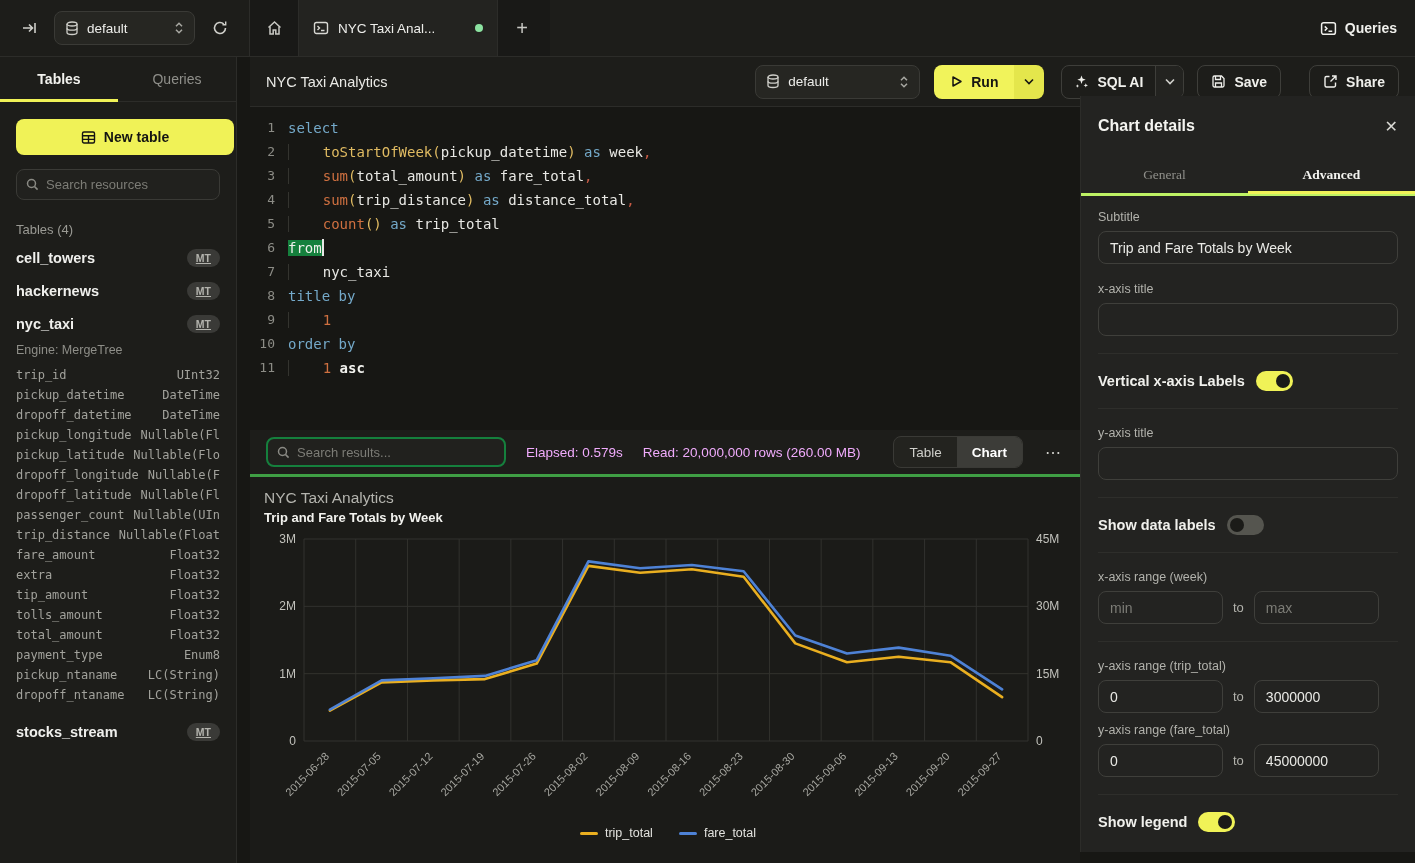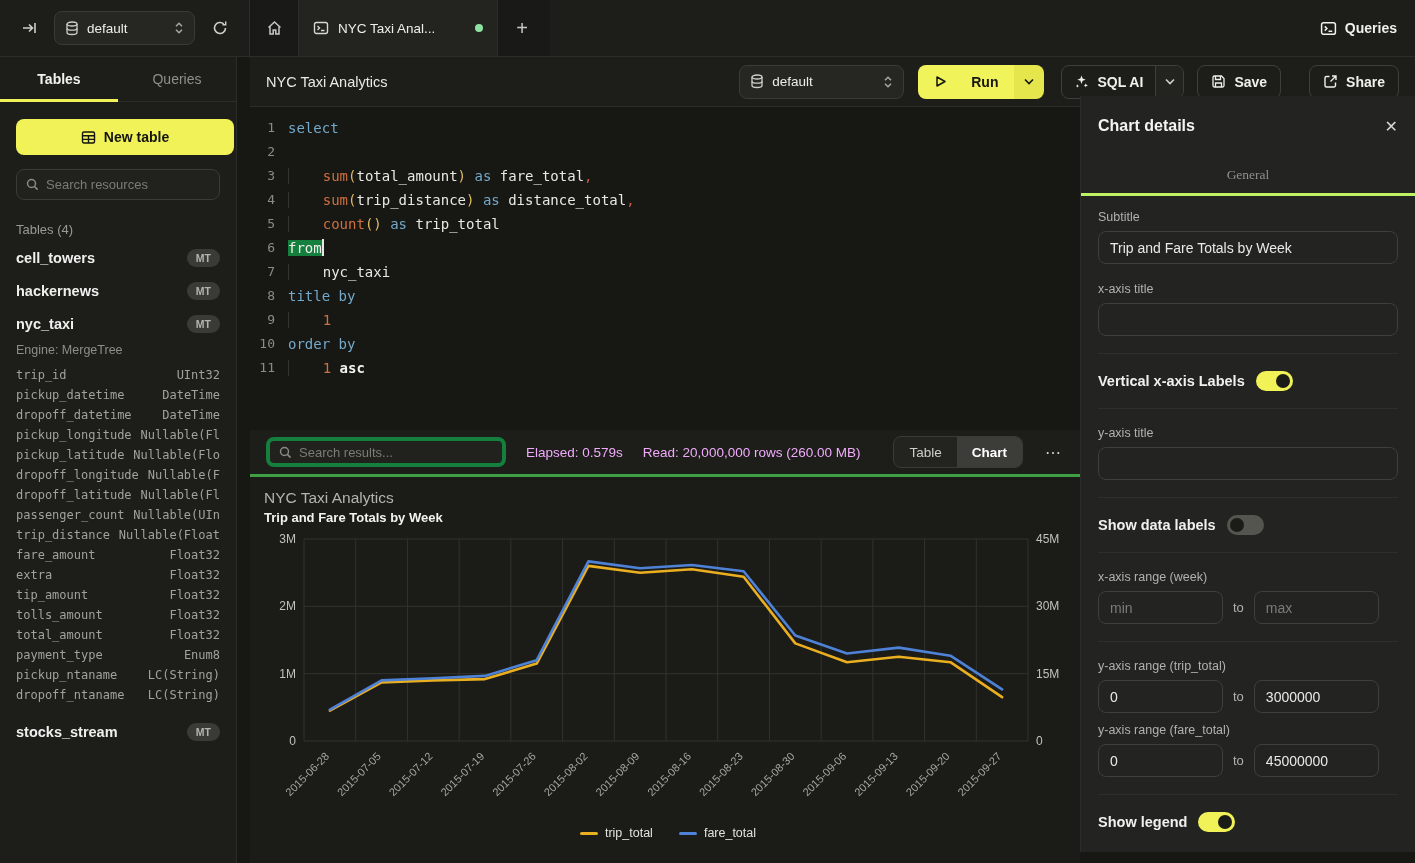--- a/index.html
+++ b/index.html
@@ -42,36 +42,36 @@
   .side-search { margin:14px 16px 0 16px; height:31px; background:#21211e; border:1px solid #3a3a36;
     border-radius:8px; display:flex; align-items:center; gap:7px; padding:0 9px; }
   .side-search input { background:transparent; border:none; outline:none; color:#d8d8d3;
     font-size:13px; width:100%; font-family:"Liberation Sans",sans-serif; }
   .side-search input::placeholder { color:#7c7c76; }
   .section-label { margin:22px 16px 4px 16px; font-size:13px; color:#9a9a94; }
   .tables-list { padding:0 16px; }
   .tbl-row { height:33px; display:flex; align-items:center; justify-content:space-between; cursor:pointer; }
   .tbl-row .nm { font-size:14.5px; font-weight:700; color:#efefec; }
   .badge { background:#3a3a37; color:#b3b3ad; font-size:10.5px; font-weight:700;
-    border-radius:10px; padding:3px 9px; }
+    border-radius:10px; padding:3px 9px;text-decoration:underline; }
   .engine-line { font-size:12.5px; color:#8e8e88; padding:3px 0 8px 0; }
   .col-row { height:20px; display:flex; align-items:center; justify-content:space-between;
     font-family:"DejaVu Sans Mono",monospace; font-size:12px; color:#a2a29c; }
   .gap8 { height:10px; }
 
   
   .toolbar { position:absolute; left:250px; top:57px; width:1165px; height:50px; background:#1d1d1a;
     border-bottom:1px solid #2c2c29; display:flex; align-items:center; padding:0 16px; }
   .toolbar .title { font-size:14.5px; color:#e9e9e5; }
   .toolbar .spacer { flex:1; }
   .tb-select { width:165px; height:34px; background:#262622; border:1px solid #3a3a36; border-radius:8px;
     display:flex; align-items:center; gap:8px; padding:0 10px; cursor:pointer; margin-right:14px; }
   .tb-select .lbl { flex:1; font-size:13.5px; color:#ededea; }
   .run-btn { height:34px; display:flex; border-radius:8px; overflow:hidden; cursor:pointer; margin-right:17px; }
-  .run-main { background:#f1f35b; color:#161612; display:flex; align-items:center; gap:24px;
+  .run-main { background:#f1f35b; color:#161612; display:flex; align-items:center; gap:8px;
     padding:0 16px; font-size:14px; font-weight:700; }
   .run-caret { background:#e4e64c; width:30px; display:flex; align-items:center; justify-content:center; color:#161612; }
   .ghost-btn { height:34px; border:1px solid #3e3e3a; border-radius:8px; display:flex; align-items:center;
     gap:8px; padding:0 13px; font-size:14px; font-weight:700; color:#f0f0ec; cursor:pointer; background:transparent;
     font-family:"Liberation Sans",sans-serif; }
   .sqlai-btn { height:34px; border:1px solid #3e3e3a; border-radius:8px; display:flex; align-items:stretch;
     cursor:pointer; margin-right:13px; overflow:hidden; }
   .sqlai-main { display:flex; align-items:center; gap:8px; padding:0 12px; font-size:14px; font-weight:700; color:#f0f0ec; }
   .sqlai-caret { width:28px; display:flex; align-items:center; justify-content:center; color:#cfcfca; border-left:1px solid #3e3e3a; background:#232320;}
   .mr16 { margin-right:28px; }
@@ -83,21 +83,21 @@
   .code { white-space:pre; }
   .tk-kw { color:#74a9c9; } .tk-id { color:#e8e8e4; } .tk-idb { color:#f2f2ee; font-weight:700; }
   .tk-gold { color:#e0bb62; } .tk-orange { color:#cf7040; } .tk-red { color:#c75b45; }
   .tk-ind { border-left:1px solid #34342f; }
   .tk-sel { color:#f0f0ec; background:#15803d; position:relative; }
   .cursor { display:inline-block; width:2px; height:17px; background:#e8e8e6; vertical-align:-3px; }
 
   
   .results-bar { position:absolute; left:250px; top:430px; width:830px; height:44px; background:#1d1d1a;
     display:flex; align-items:center; padding:0 16px; gap:20px; }
-  .res-search { width:240px; height:30px; background:#21211e; border:4px solid #15803d; border-radius:8px;
+  .res-search { width:240px; height:30px; background:#21211e; border:2px solid #15803d; border-radius:8px;
     display:flex; align-items:center; gap:7px; padding:0 9px; flex:0 0 auto; }
   .res-search input { background:transparent; border:none; outline:none; color:#d8d8d3; font-size:13px;
     width:100%; font-family:"Liberation Sans",sans-serif; }
   .res-search input::placeholder { color:#7c7c76; }
   .stat { font-size:13.5px; color:#f0abfc; white-space:nowrap; }
   .seg-ctl { margin-left:auto; display:flex; background:#23231f; border:1px solid #3a3a36; border-radius:8px;
     overflow:hidden; height:32px; }
   .seg { padding:0 15px; display:flex; align-items:center; font-size:13.5px; color:#cfcfca; cursor:pointer; }
   .seg.active { background:#3c3c38; color:#ffffff; font-weight:700; }
   .more-btn { color:#cfcfca; font-size:16px; letter-spacing:1px; cursor:pointer; padding:0 2px; }
@@ -391,20 +391,21 @@
   </button>
 </div>
 
 <div class="editor mono" id="sql-editor">
     <div class="code-line">
       <span class="gutter">1</span>
       <span class="code"><span class="tk-kw">select</span></span>
     </div>
     <div class="code-line">
       <span class="gutter">2</span>
+      <span class="code"><span class="tk-ind">    </span><span class="tk-gold">toStartOfWeek(</span><span class="tk-id">pickup_datetime</span><span class="tk-gold">)</span><span class="tk-kw"> as</span><span class="tk-id"> week</span><span class="tk-red">,</span></span>
     </div>
     <div class="code-line">
       <span class="gutter">3</span>
       <span class="code"><span class="tk-ind">    </span><span class="tk-orange">sum</span><span class="tk-gold">(</span><span class="tk-id">total_amount</span><span class="tk-gold">)</span><span class="tk-kw"> as</span><span class="tk-id"> fare_total</span><span class="tk-red">,</span></span>
     </div>
     <div class="code-line">
       <span class="gutter">4</span>
       <span class="code"><span class="tk-ind">    </span><span class="tk-orange">sum</span><span class="tk-gold">(</span><span class="tk-id">trip_distance</span><span class="tk-gold">)</span><span class="tk-kw"> as</span><span class="tk-id"> distance_total</span><span class="tk-red">,</span></span>
     </div>
     <div class="code-line">
@@ -517,20 +518,21 @@
     </div>
 </div>
 
 <div class="panel">
   <div class="panel-header">
     <span class="t">Chart details</span>
     <span class="close-x">✕</span>
   </div>
   <div class="panel-tabs">
     <div class="panel-tab">General</div>
+    <div class="panel-tab active">Advanced</div>
   </div>
   <div class="panel-body">
     <div class="field-label">Subtitle</div>
     <input class="text-input" value="Trip and Fare Totals by Week" style="">
 
     <div class="field-label mt18">x-axis title</div>
     <input class="text-input" style="">
 
     <div class="divider"></div>
     <div class="toggle-row">

